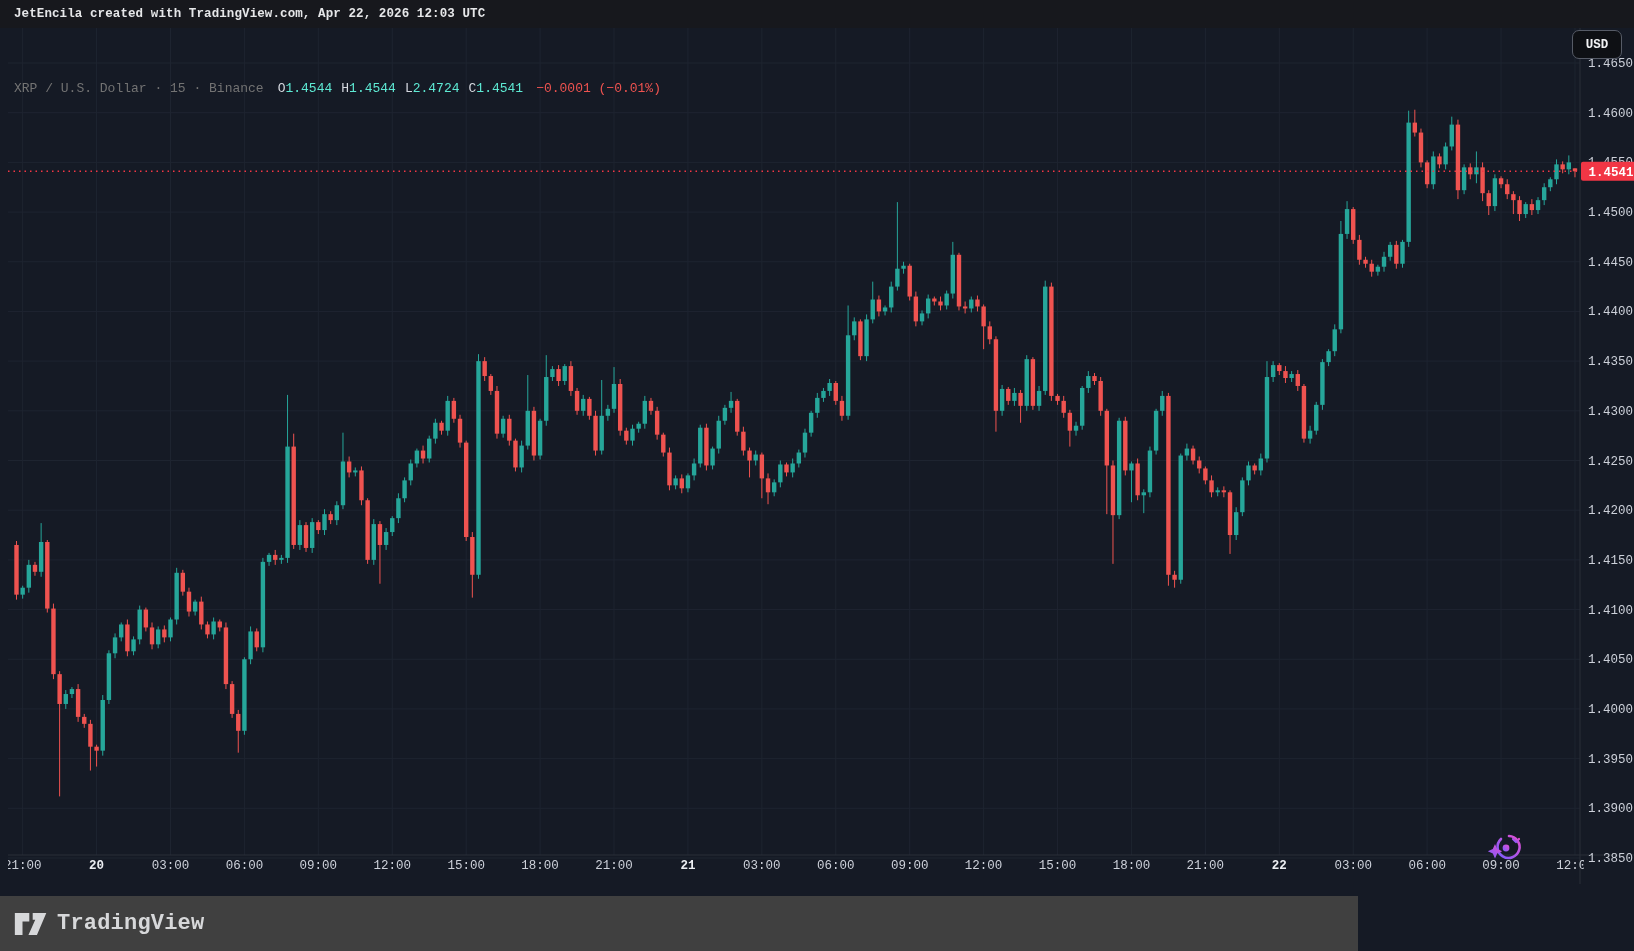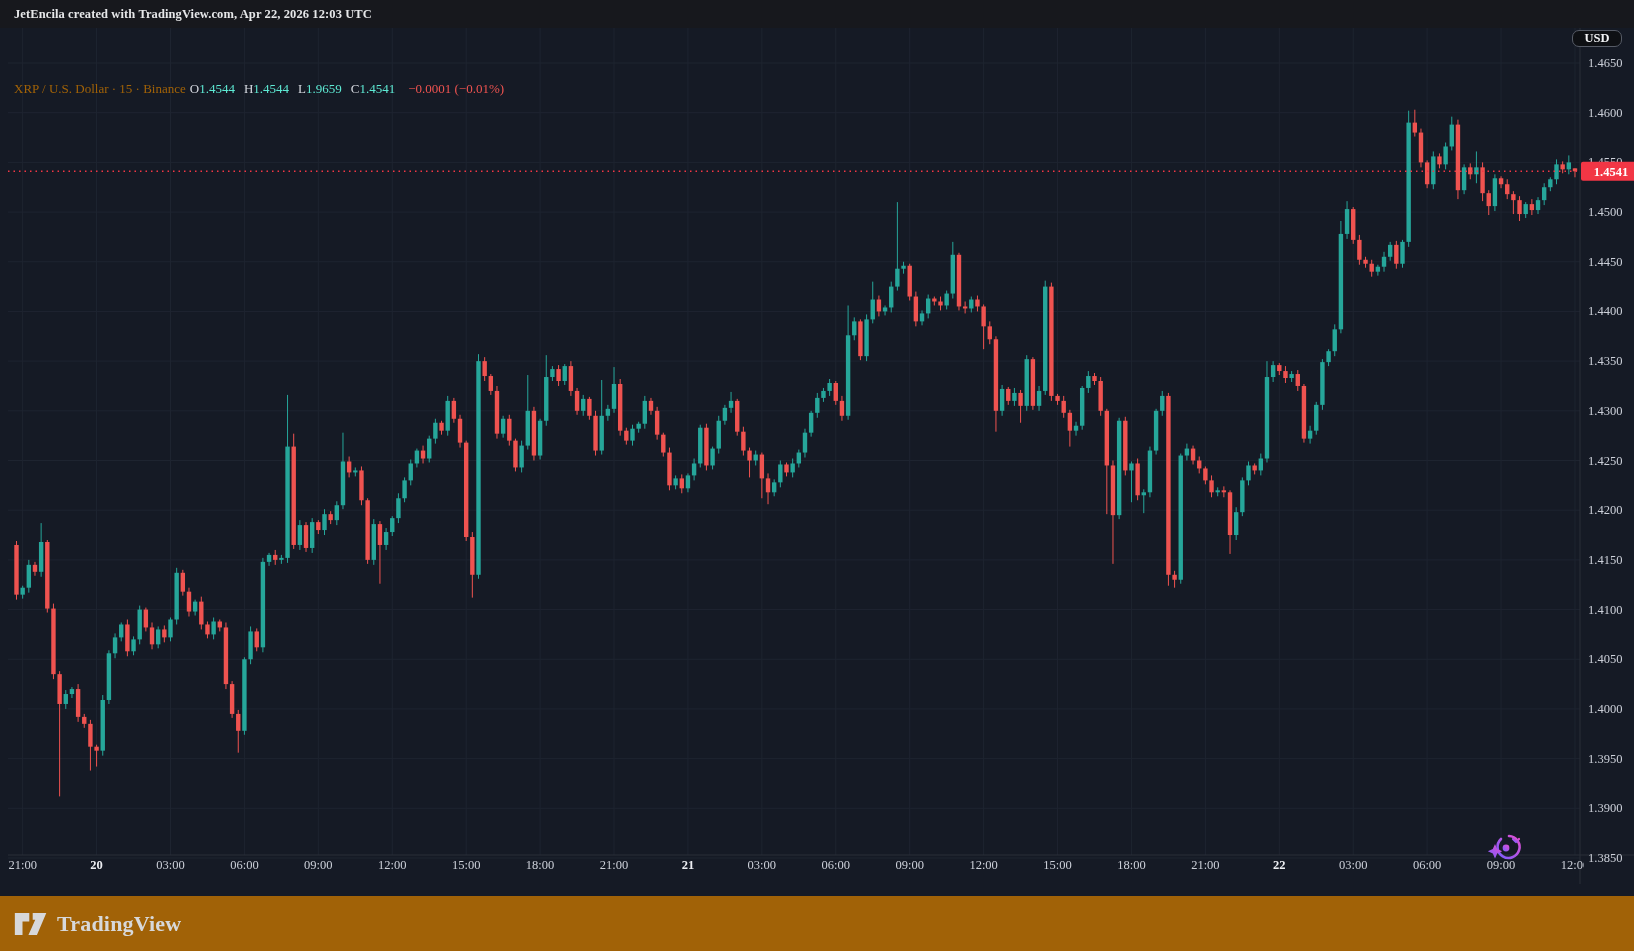--- a/index.html
+++ b/index.html
@@ -1,34 +1,34 @@
 <!DOCTYPE html>
 <html><head>
 <meta charset="utf-8">
 <style>
   html,body{margin:0;padding:0;background:#0c0e13;}
   #frame{position:relative;width:1634px;height:951px;overflow:hidden;
-         font-family:Liberation Serif, serif;background:#151a25;}
+         font-family:Liberation Mono, monospace;background:#151a25;}
   .top-strip{position:absolute;left:0;top:0;width:1634px;height:28px;background:#17181d;z-index:6;
              display:flex;align-items:center;}
   .top-strip span{color:#e6e7e9;font-size:12.5px;font-weight:bold;margin-left:14px;letter-spacing:.1px;}
   .chart-wrap{position:absolute;left:8px;top:28px;width:1634px;height:868px;background:#151a25;}
   svg{display:block;}
   .legend{position:absolute;left:14px;top:34px;z-index:5;display:flex;align-items:baseline;
           font-size:13px;white-space:nowrap;}
-  .legend .sym{color:#a16207;font-weight:500;margin-right:4px;}
+  .legend .sym{color:#737373;font-weight:500;margin-right:14px;}
   .legend .pair{margin-right:9px;}
   .legend .pair .k{color:#d6d9e0;}
   .legend .pair .v{color:#5eead4;}
   .legend .chg{color:#ef5350;margin-left:4px;margin-top:47px;}
-  .usd-btn{position:absolute;left:1572px;top:30px;width:50px;height:17px;z-index:7;
+  .usd-btn{position:absolute;left:1572px;top:30px;width:50px;height:29px;z-index:7;
            background:#0e1014;border:1.5px solid #565b66;border-radius:7px;box-sizing:border-box;
            color:#f2f3f5;font-size:12.5px;font-weight:bold;display:flex;align-items:center;justify-content:center;
            cursor:pointer;}
-  .footer{position:absolute;left:0;top:896px;width:1634px;height:55px;background:#a16207;z-index:6;
+  .footer{position:absolute;left:0;top:896px;width:1358px;height:55px;background:#404040;z-index:6;
           display:flex;align-items:center;}
   .brand{display:flex;align-items:center;margin-left:14px;cursor:pointer;}
   .brand-text{color:#d7d8da;font-size:22px;font-weight:bold;margin-left:9px;letter-spacing:.2px;}
   .ai-icon{position:absolute;left:1486px;top:832px;z-index:5;}
 </style>
 </head>
 <body>
 
 <div id="frame">
 
@@ -634,21 +634,21 @@
           <text x="1493.06" y="869" fill="#ccd0d9" font-size="12.5" text-anchor="middle" font-weight="normal">09:00</text>
           <text x="1566.98" y="869" fill="#ccd0d9" font-size="12.5" text-anchor="middle" font-weight="normal">12:00</text>
         </g>
         <rect x="1573" y="161.81875000000122" width="61" height="19" rx="2" fill="#f23645"></rect>
         <text x="1603" y="175.81875000000122" fill="#ffffff" font-size="12.5" font-weight="bold" text-anchor="middle">1.4541</text>
       </svg>
   </div>
 
   <div class="legend">
     <span class="sym">XRP / U.S. Dollar · 15 · Binance</span>
-    <span id="ohlc-items"><span class="pair"><span class="k">O</span><span class="v">1.4544</span></span><span class="pair"><span class="k">H</span><span class="v">1.4544</span></span><span class="pair"><span class="k">L</span><span class="v">1.9659</span></span><span class="pair"><span class="k">C</span><span class="v">1.4541</span></span></span>
+    <span id="ohlc-items"><span class="pair"><span class="k">O</span><span class="v">1.4544</span></span><span class="pair"><span class="k">H</span><span class="v">1.4544</span></span><span class="pair"><span class="k">L</span><span class="v">2.4724</span></span><span class="pair"><span class="k">C</span><span class="v">1.4541</span></span></span>
     <span class="chg">−0.0001 (−0.01%)</span>
   </div>
 
   <div class="usd-btn">USD</div>
 
   <div class="ai-icon">
     <svg width="40" height="32" viewBox="0 0 40 32">
       <defs>
         <linearGradient id="pgrad" x1="0" y1="1" x2="1" y2="0">
           <stop offset="0" stop-color="#7a5cff"></stop>

